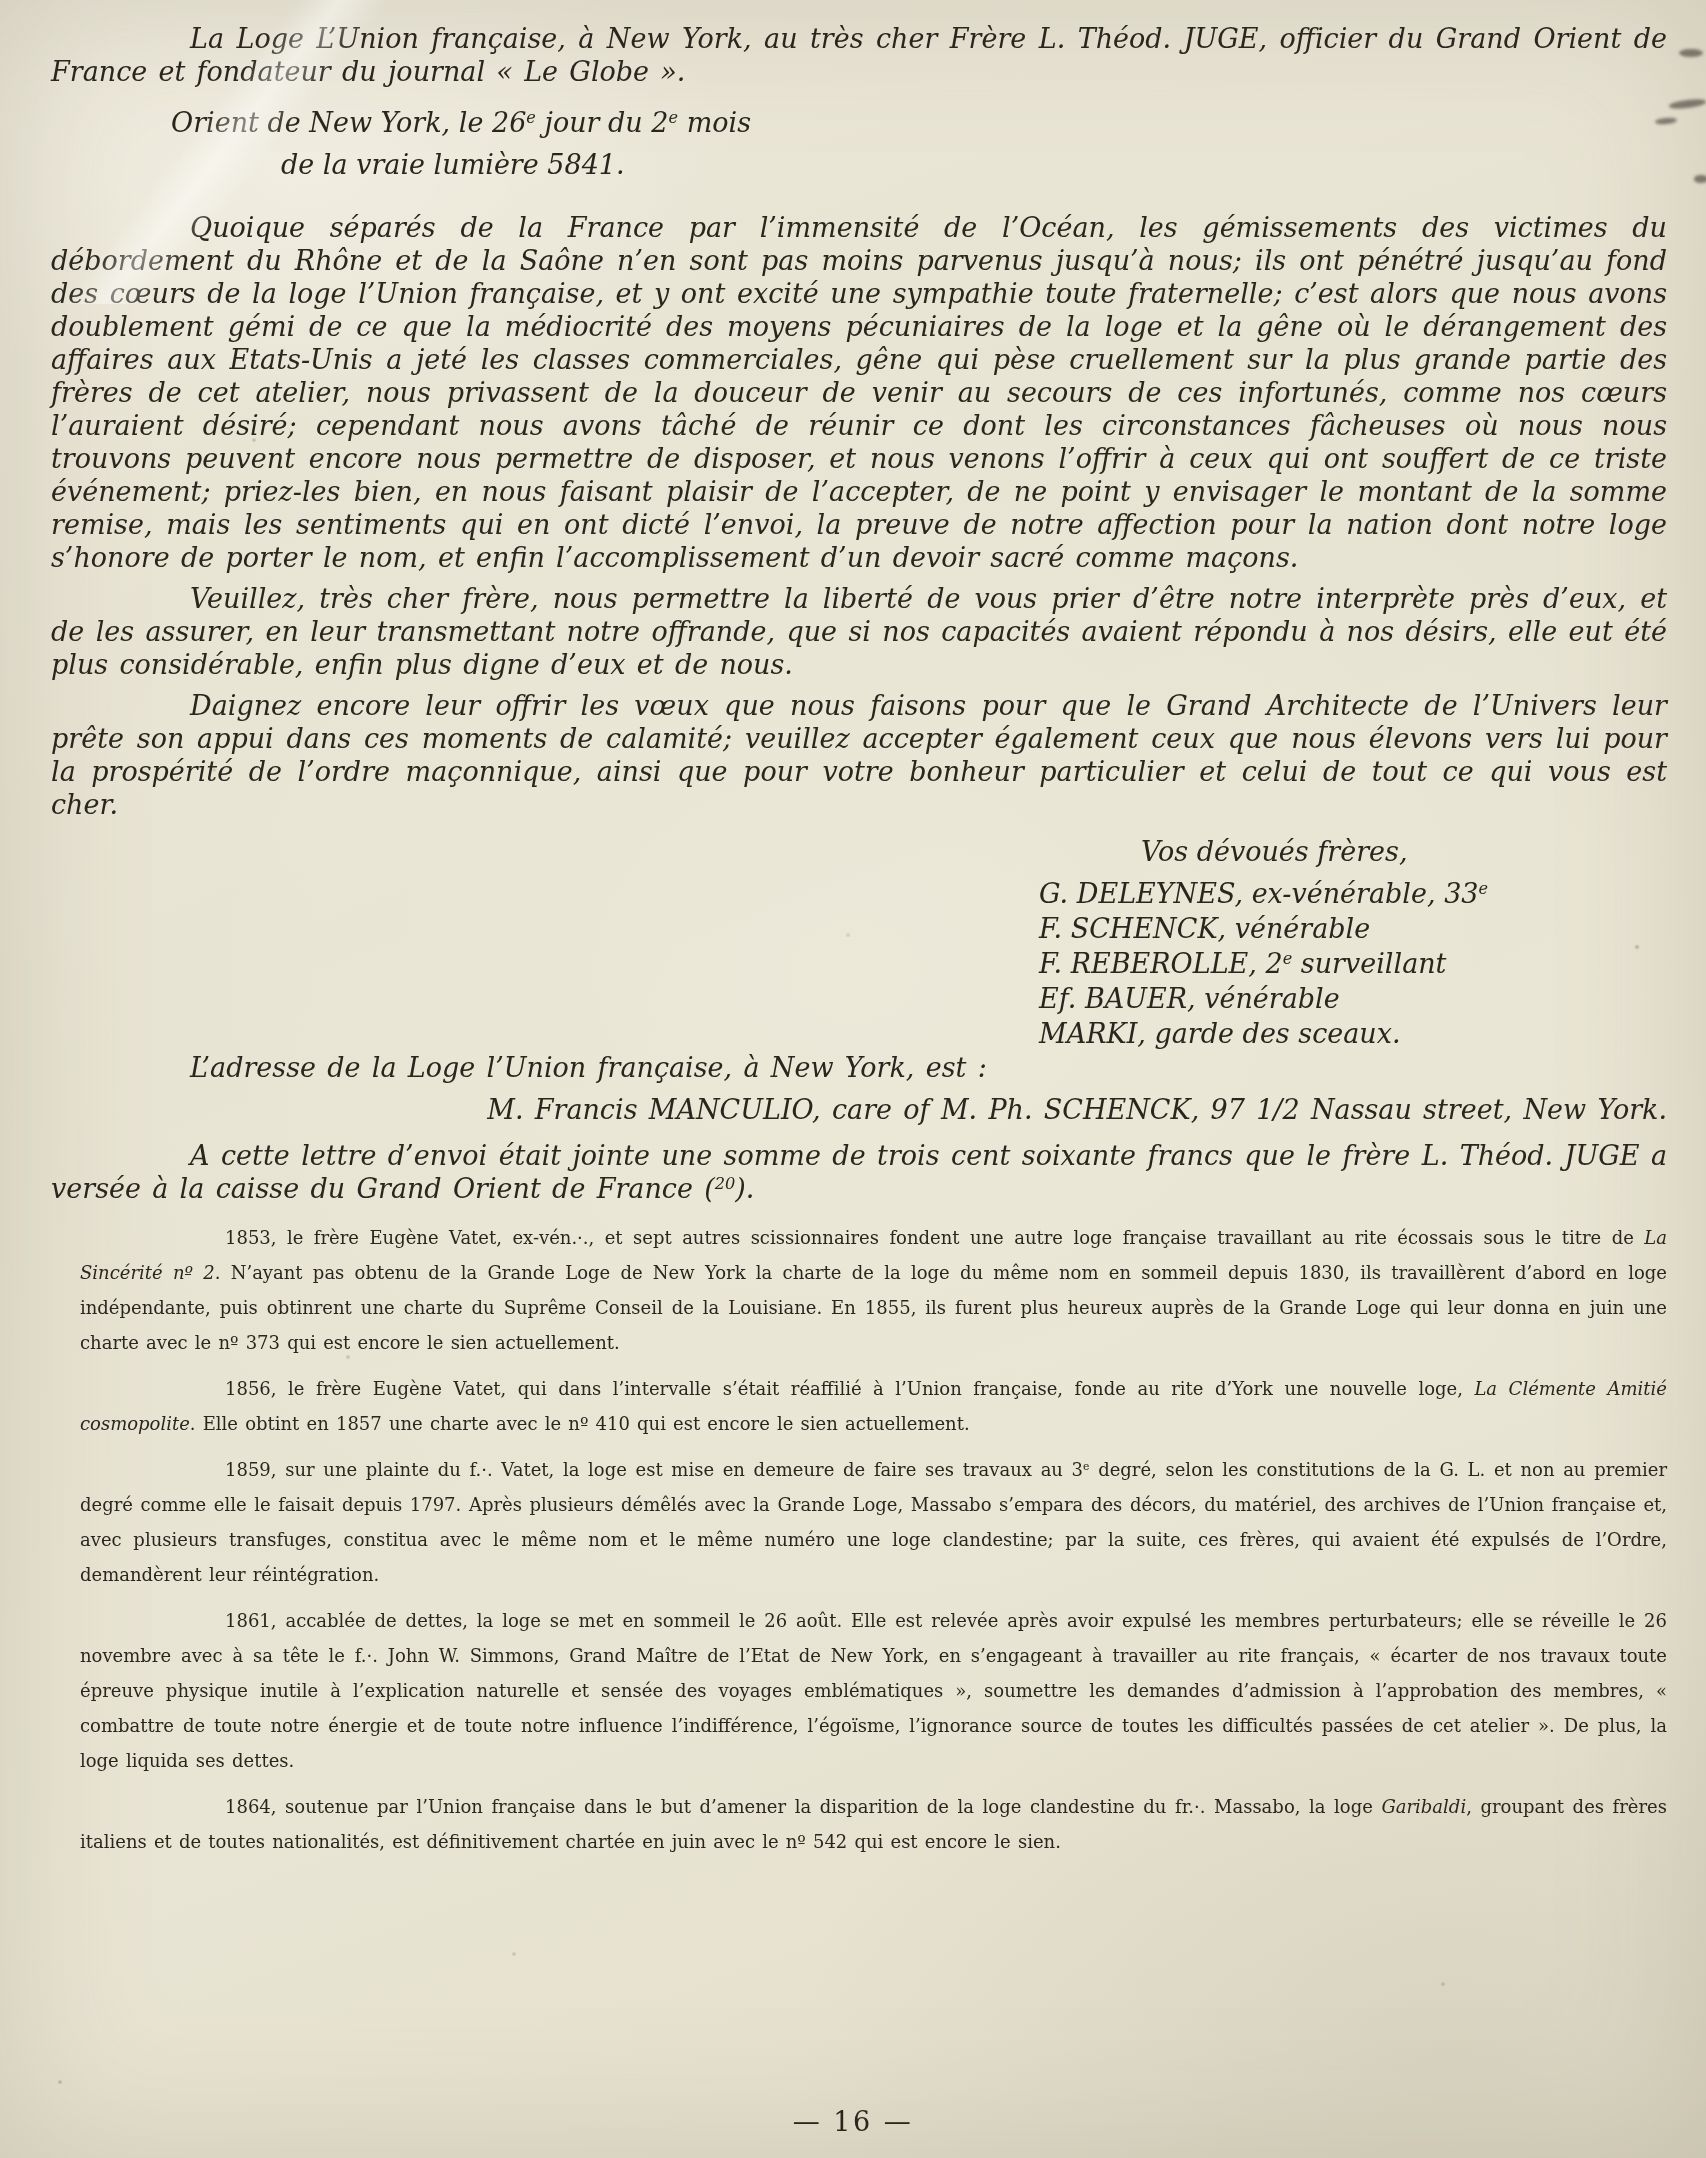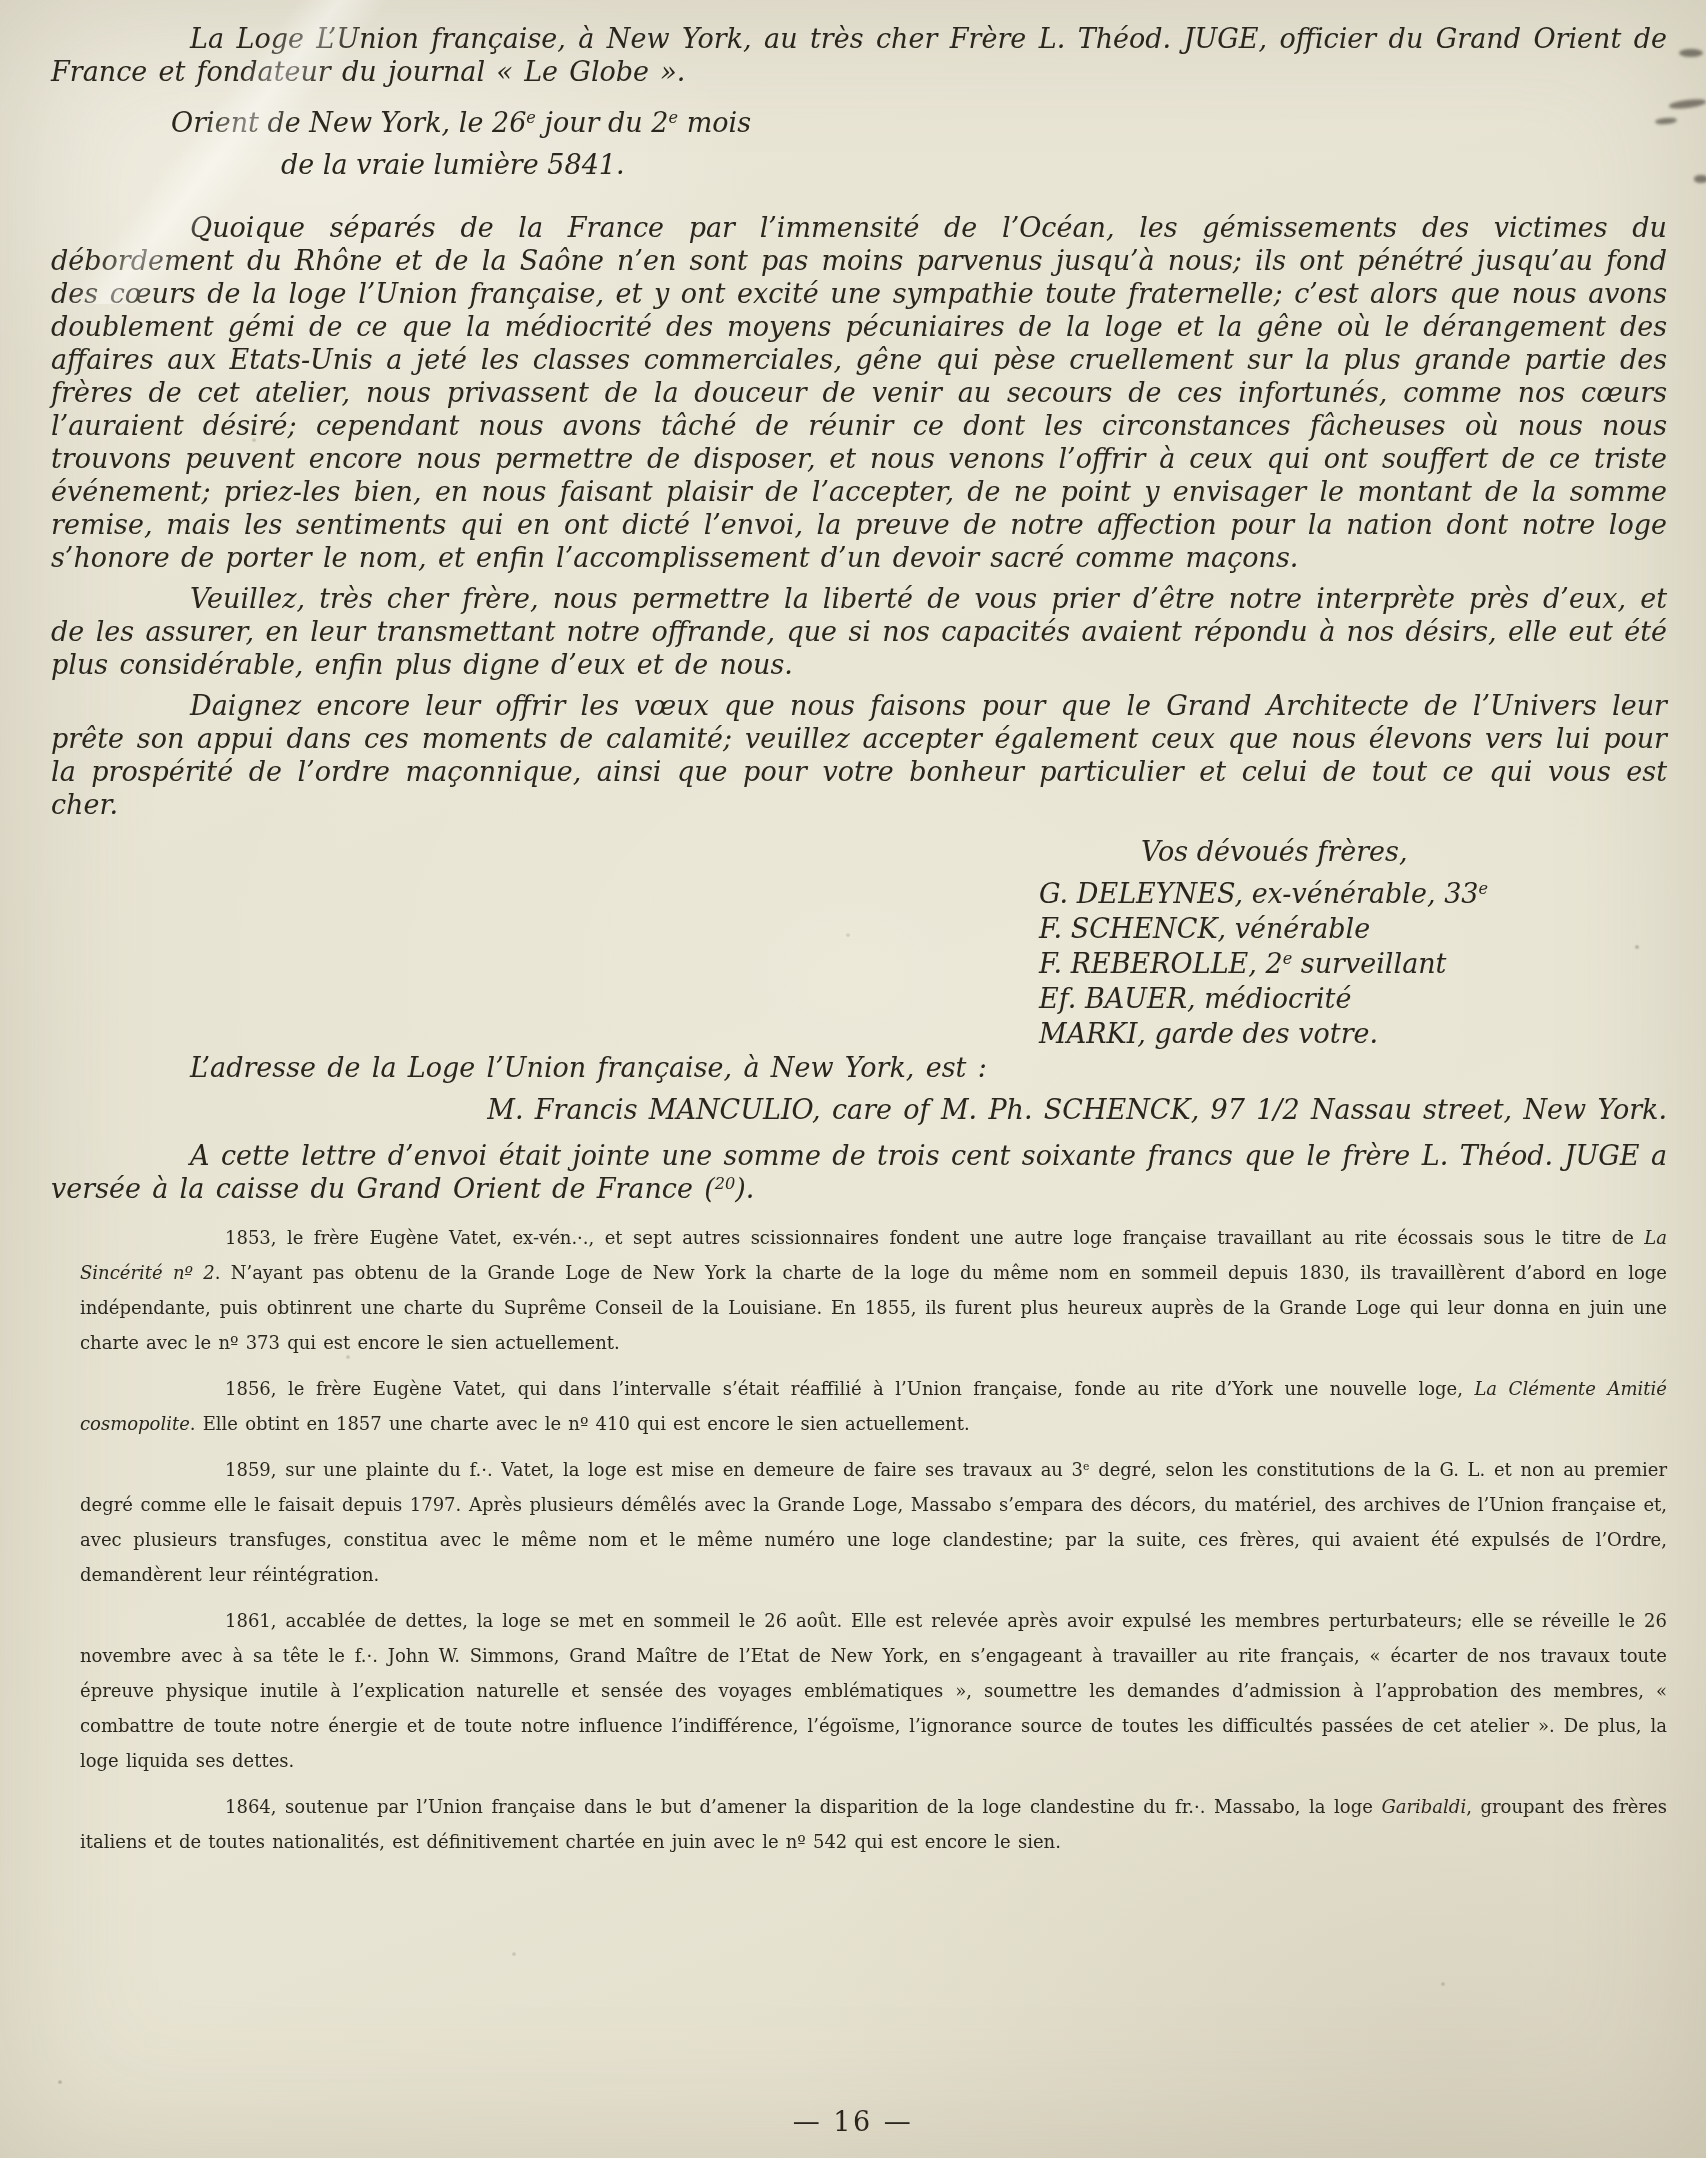--- a/index.html
+++ b/index.html
@@ -109,22 +109,22 @@
     <p>Veuillez, très cher frère, nous permettre la liberté de vous prier d’être notre interprète près d’eux, et de les assurer, en leur transmettant notre offrande, que si nos capacités avaient répondu à nos désirs, elle eut été plus considérable, enfin plus digne d’eux et de nous.</p>
     <p>Daignez encore leur offrir les vœux que nous faisons pour que le Grand Architecte de l’Univers leur prête son appui dans ces moments de calamité; veuillez accepter également ceux que nous élevons vers lui pour la prospérité de l’ordre maçonnique, ainsi que pour votre bonheur particulier et celui de tout ce qui vous est cher.</p>
 
 
     <div class="signoff">Vos dévoués frères,</div>
 
     <div class="sig-block">
       <div>G. DELEYNES, ex-vénérable, 33<sup>e</sup></div>
       <div>F. SCHENCK, vénérable</div>
       <div>F. REBEROLLE, 2<sup>e</sup> surveillant</div>
-      <div>Ef. BAUER, médiocrité</div>
-      <div>MARKI, garde des votre.</div>
+      <div>Ef. BAUER, vénérable</div>
+      <div>MARKI, garde des sceaux.</div>
     </div>
 
     <p class="address-intro">L’adresse de la Loge l’Union française, à New York, est :</p>
     <div class="address-line">M. Francis MANCULIO, care of M. Ph. SCHENCK, 97 1/2 Nassau street, New York.</div>
     <p class="enclosure">A cette lettre d’envoi était jointe une somme de trois cent soixante francs que le frère L. Théod. JUGE a versée à la caisse du Grand Orient de France (<sup>20</sup>).</p>
 
   </div>
 
   <div class="notes">
     <p>1853, le frère Eugène Vatet, ex-vén.·., et sept autres scissionnaires fondent une autre loge française travaillant au rite écossais sous le titre de <i>La Sincérité nº 2</i>. N’ayant pas obtenu de la Grande Loge de New York la charte de la loge du même nom en sommeil depuis 1830, ils travaillèrent d’abord en loge indépendante, puis obtinrent une charte du Suprême Conseil de la Louisiane. En 1855, ils furent plus heureux auprès de la Grande Loge qui leur donna en juin une charte avec le nº 373 qui est encore le sien actuellement.</p>

